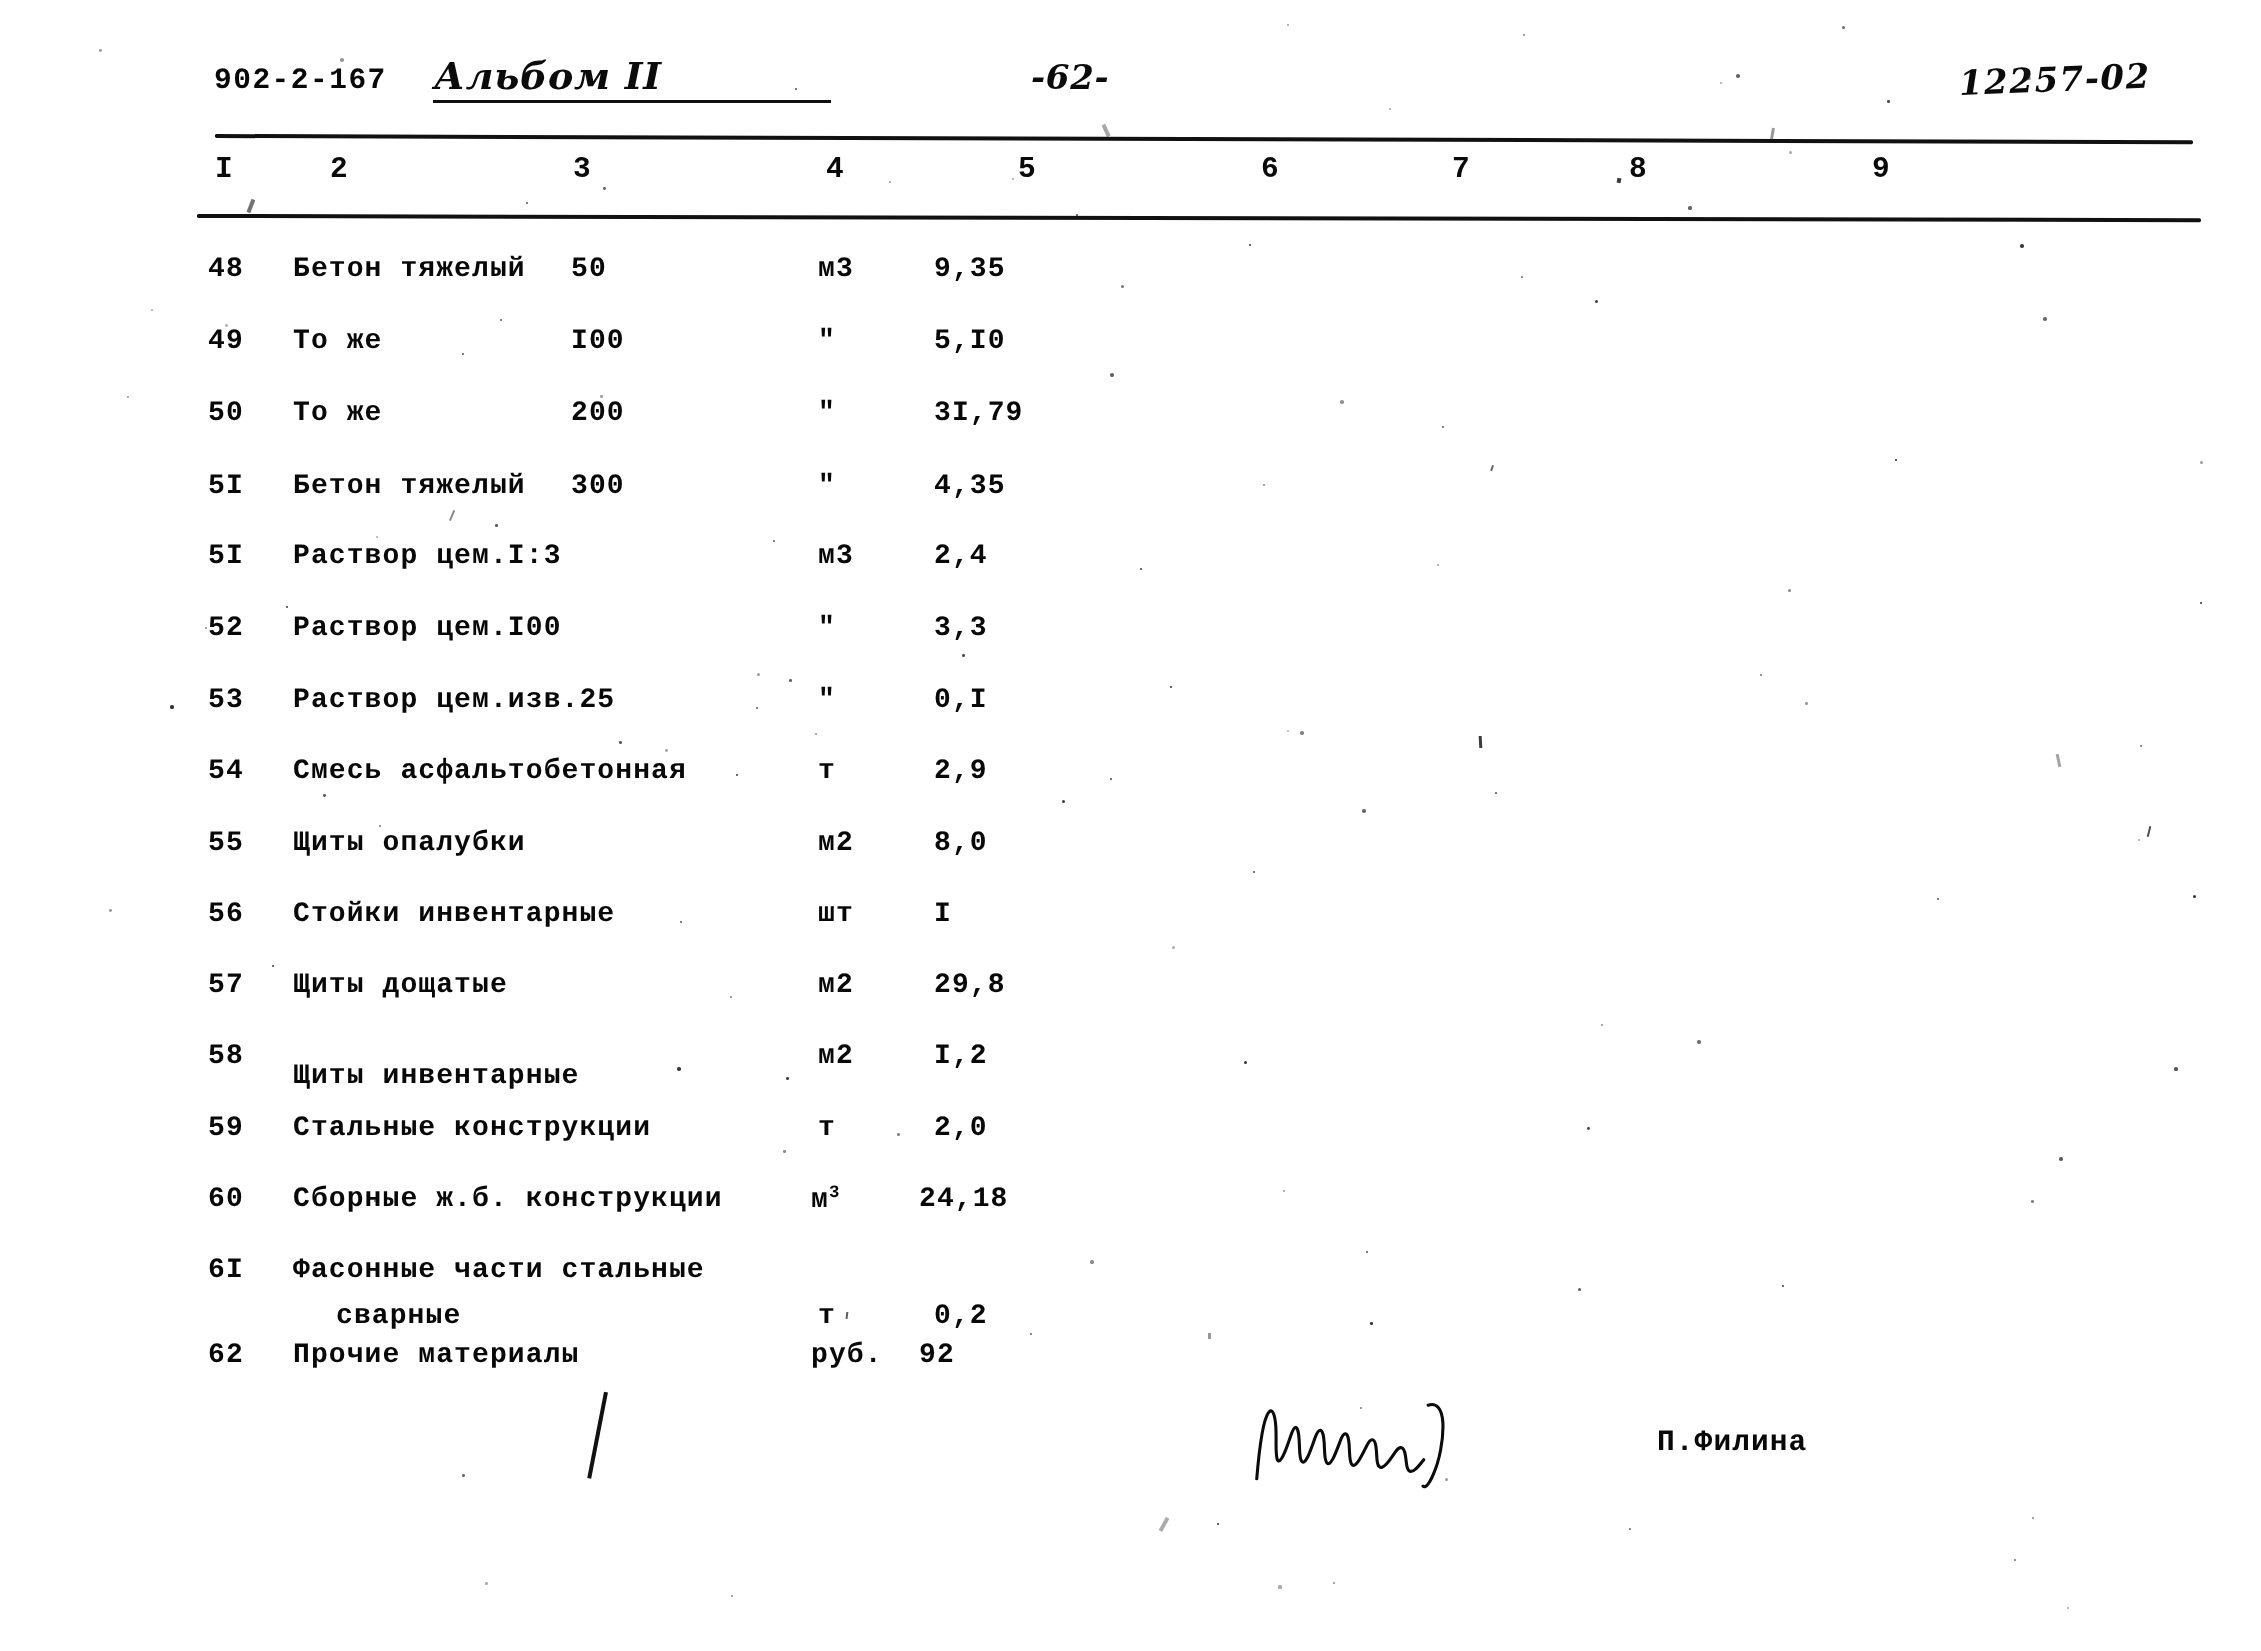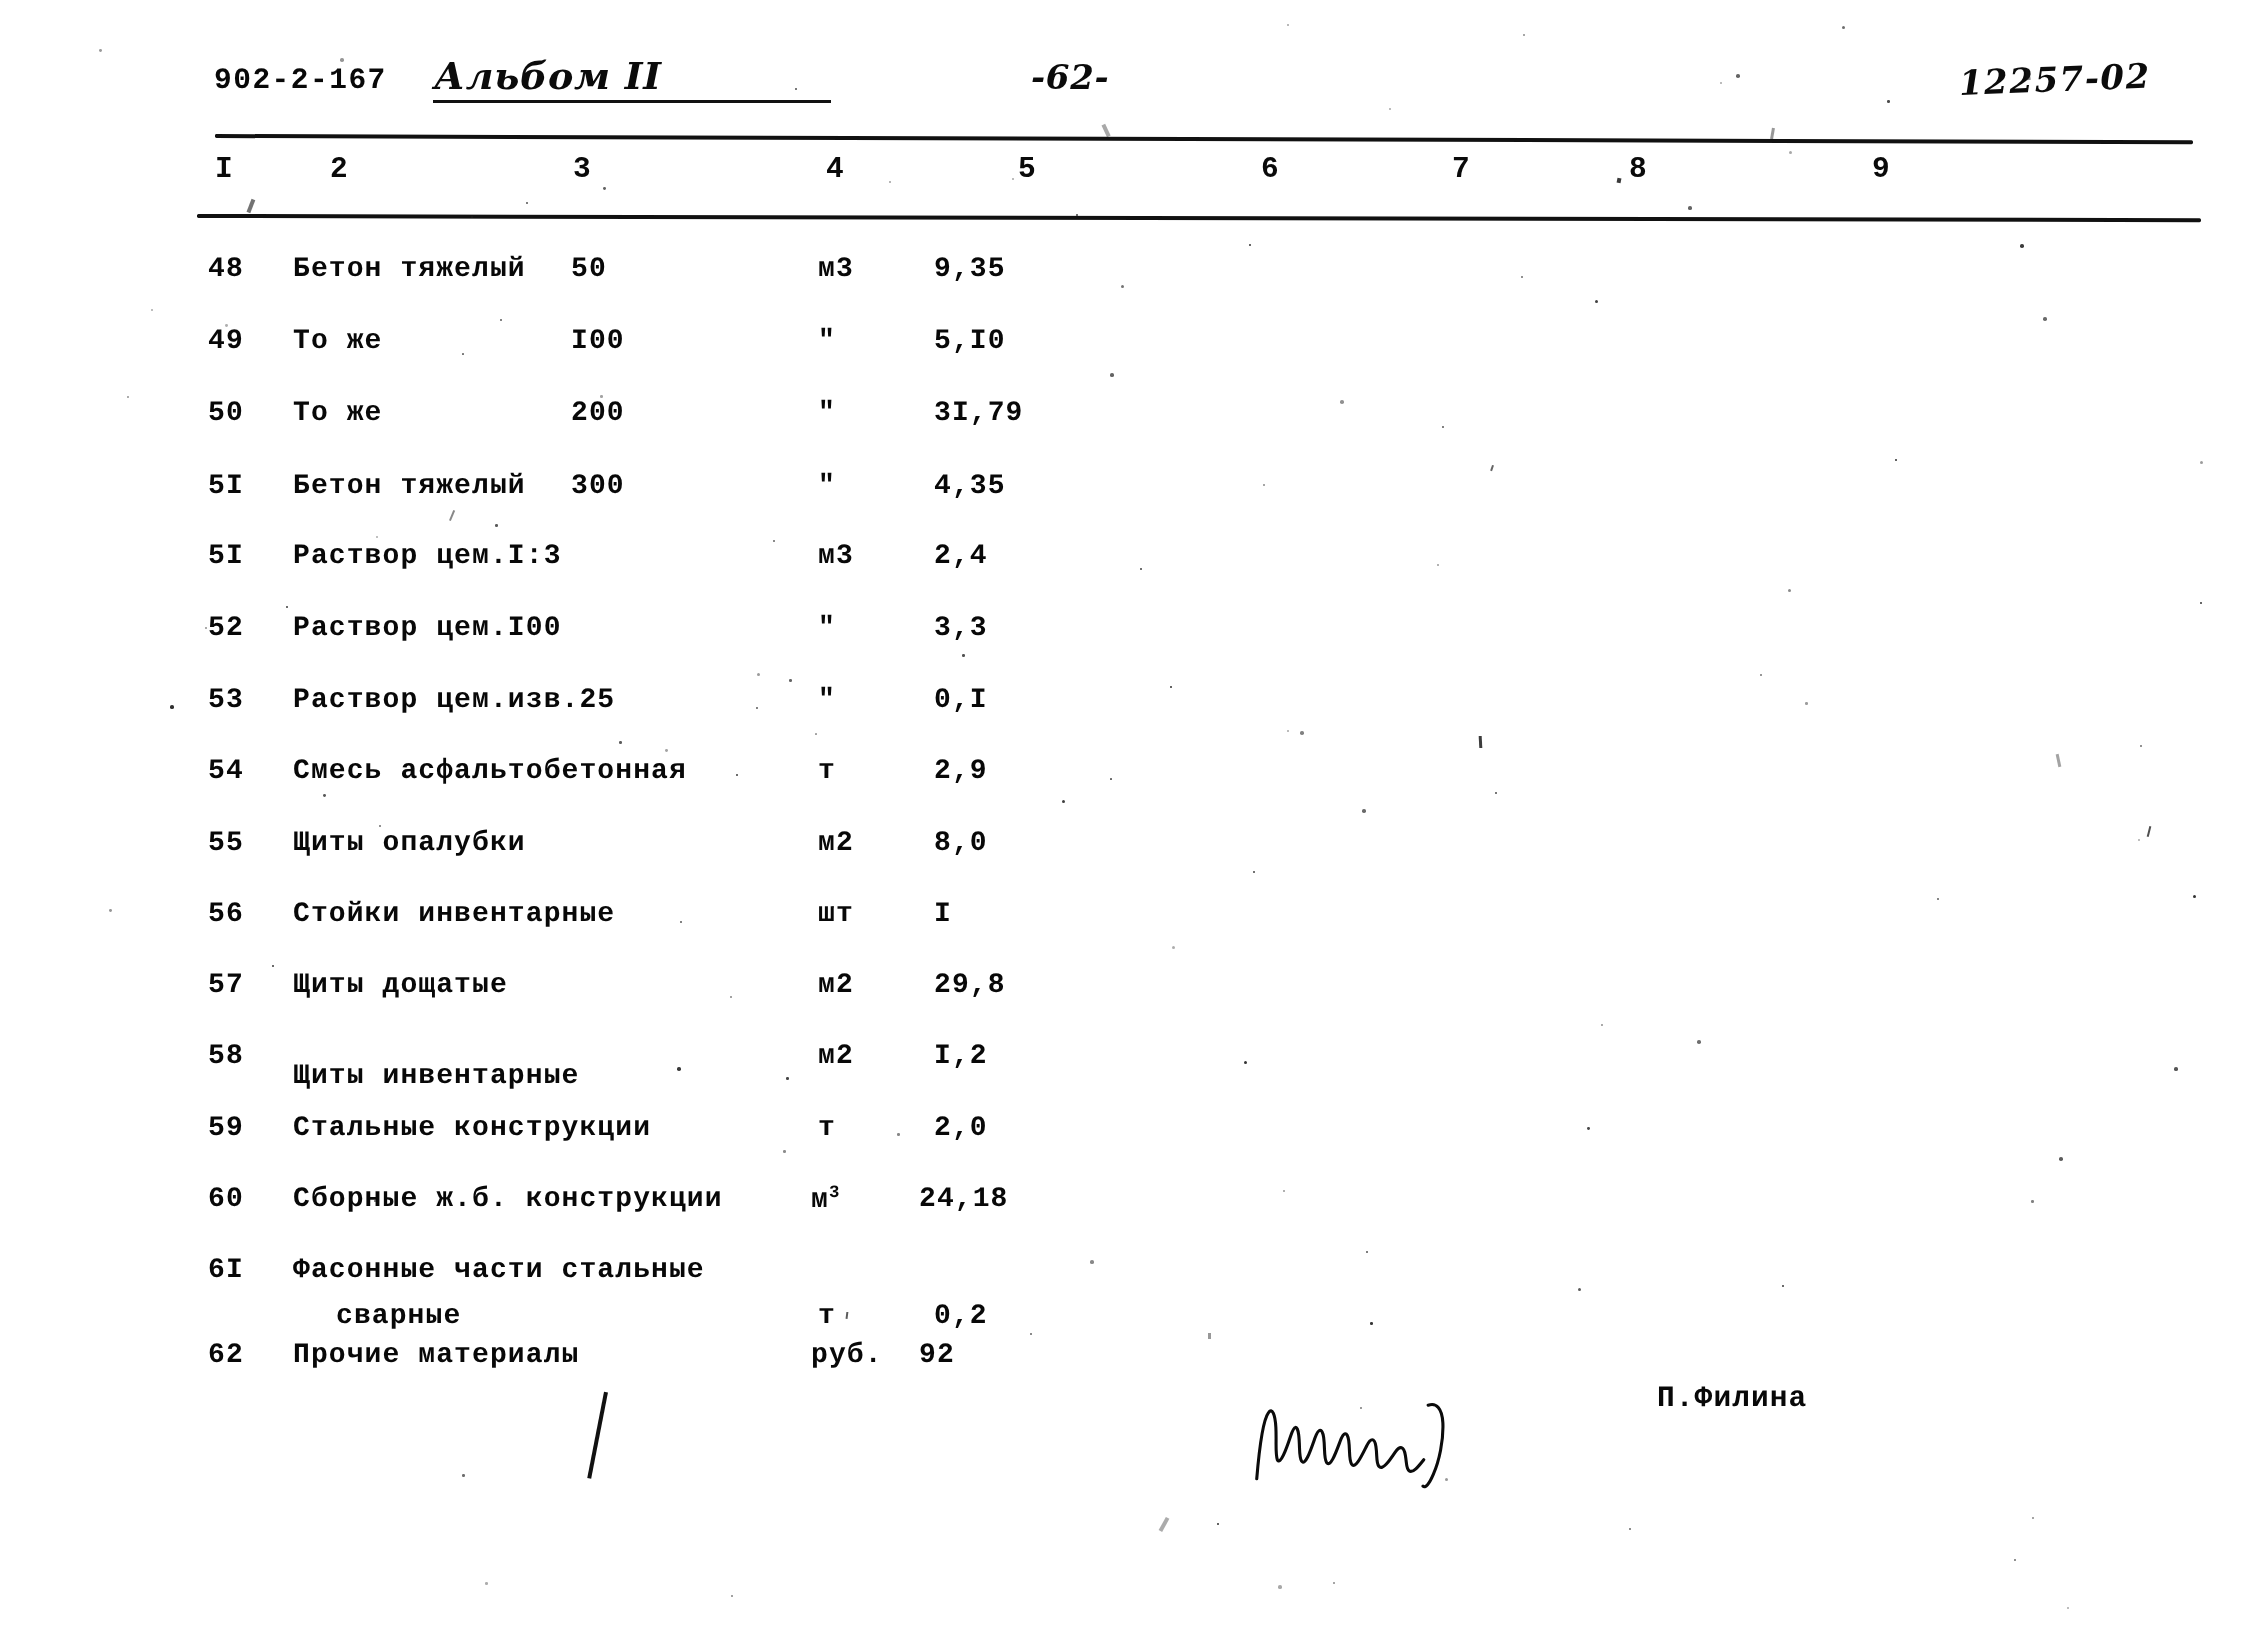--- a/index.html
+++ b/index.html
@@ -76,21 +76,21 @@
   .c-name2  { position: absolute; left: 324px;  font-size: 28px; margin-left: 12px; }
   .c-grade  { position: absolute; left: 571px;  font-size: 28px; }
   .c-unit   { position: absolute; left: 810px; font-size: 28px; margin-left: 8px; }
   .c-qty    { position: absolute; left: 934px; font-size: 28px; }
   .c-unit.wide { left: 803px; }
   .c-qty.wide  { left: 919px; }
   sup { font-size: 0.62em; vertical-align: super; letter-spacing: 0; }
 
   
   #sig-label { left: 648px;  top: 1425px; font-size: 29.5px; letter-spacing: 1.1px; }
-  #sig-name  { left: 1657px; top: 1381px; font-size: 29.5px; letter-spacing: 1.1px; }
+  #sig-name  { left: 1657px; top: 1425px; font-size: 29.5px; letter-spacing: 1.1px; }
   #sig-mark {
     position: absolute; left: 1252px; top: 1392px;
     width: 317px; height: 103px;
   }
   #sig-slash {
     position: absolute; left: 604px; top: 1392px;
     width: 3.7px; height: 88px; background: #111;
     transform: rotate(11deg); transform-origin: top center;
   }
 

